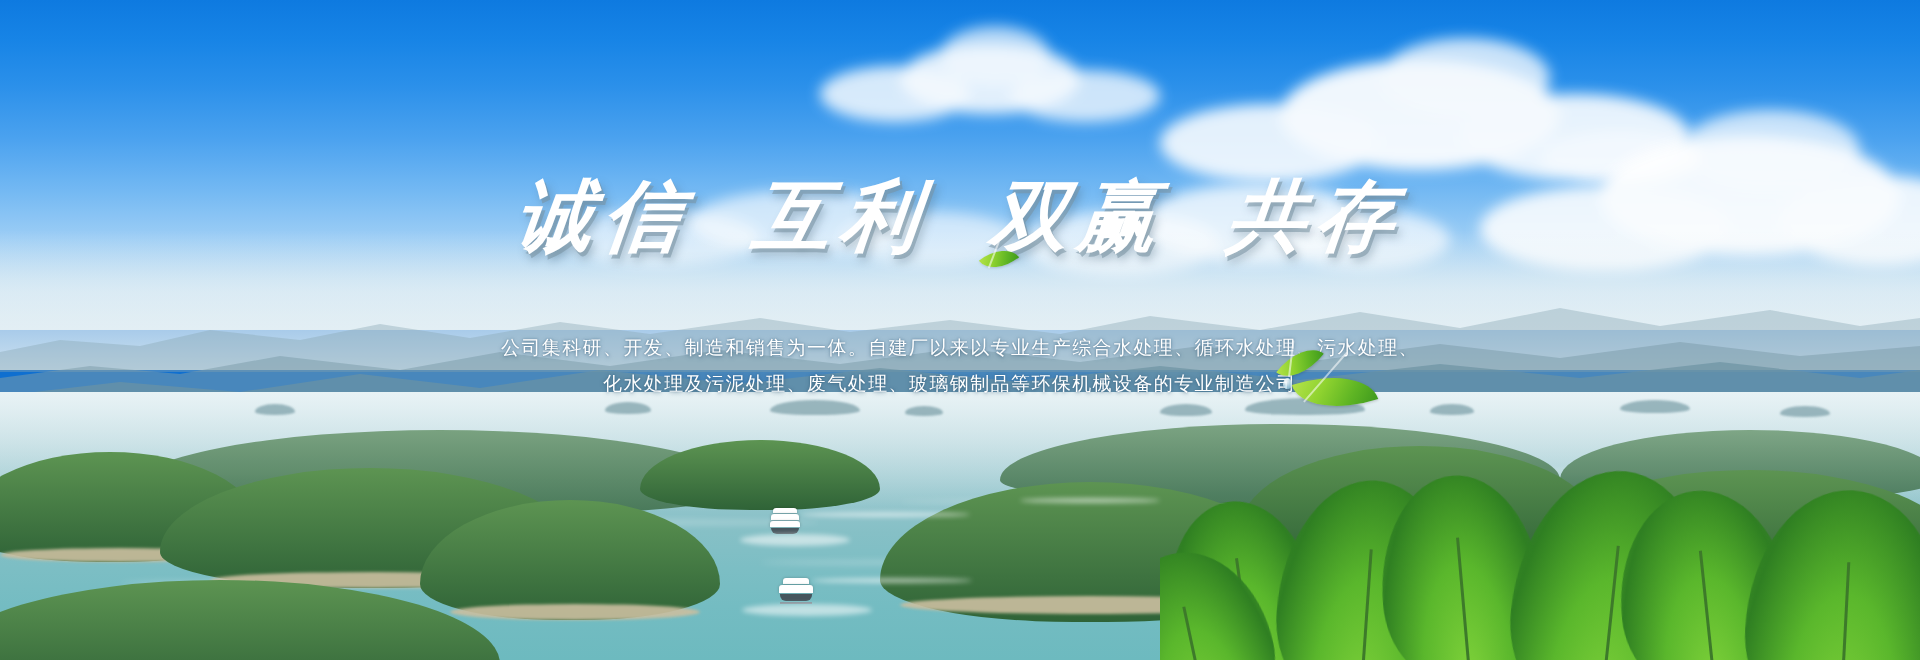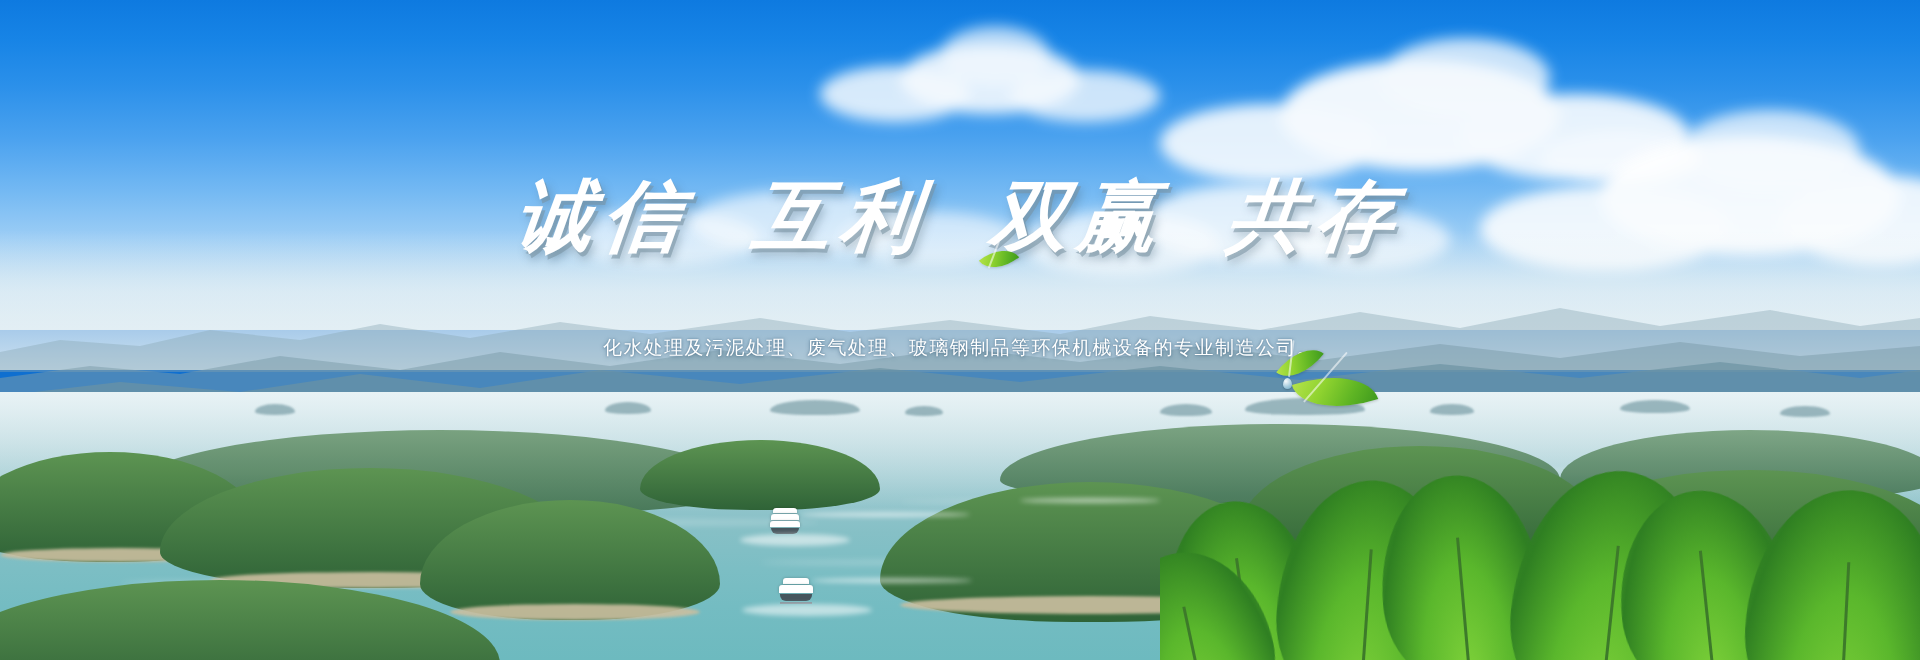--- a/index.html
+++ b/index.html
@@ -290,20 +290,21 @@
     <span class="seg">双赢</span>
     <span class="seg">共存</span>
   </div>
 
   <div class="leaf" style="left:982px; top:248px; width:34px; height:22px; transform:rotate(-38deg);">
     <div class="blade"></div>
       <div class="vein"></div>
   </div>
 
   <div class="subtitle">
+    <div>公司集科研、开发、制造和销售为一体。自建厂以来以专业生产综合水处理、循环水处理、污水处理、</div>
     <div>化水处理及污泥处理、废气处理、玻璃钢制品等环保机械设备的专业制造公司。</div>
   </div>
 
   <div class="leaf" style="left:1296px; top:372px; width:78px; height:40px; transform:rotate(-18deg);">
     <div class="blade"></div>
       <div class="vein"></div>
   </div>
   <div class="leaf" style="left:1278px; top:350px; width:44px; height:26px; transform:rotate(-52deg);">
     <div class="blade"></div>
       <div class="vein"></div>

